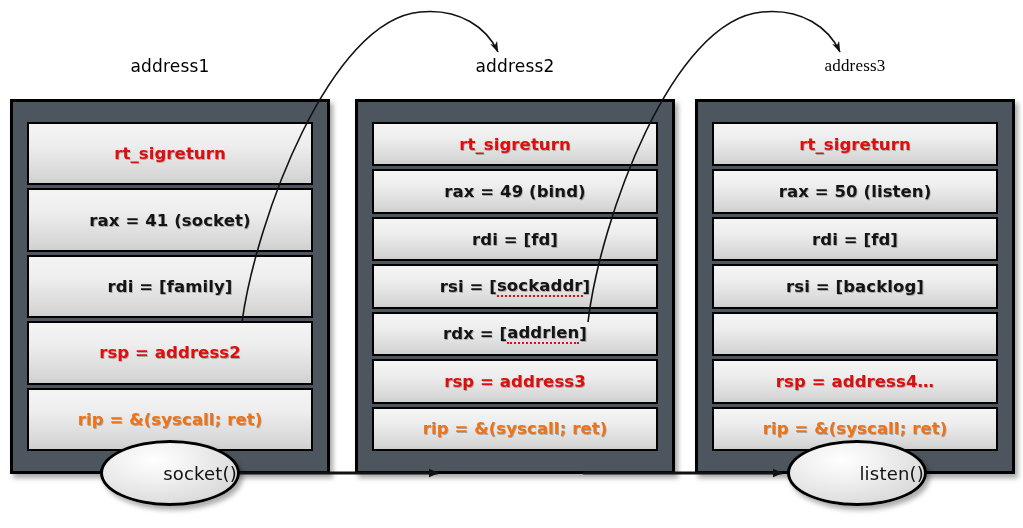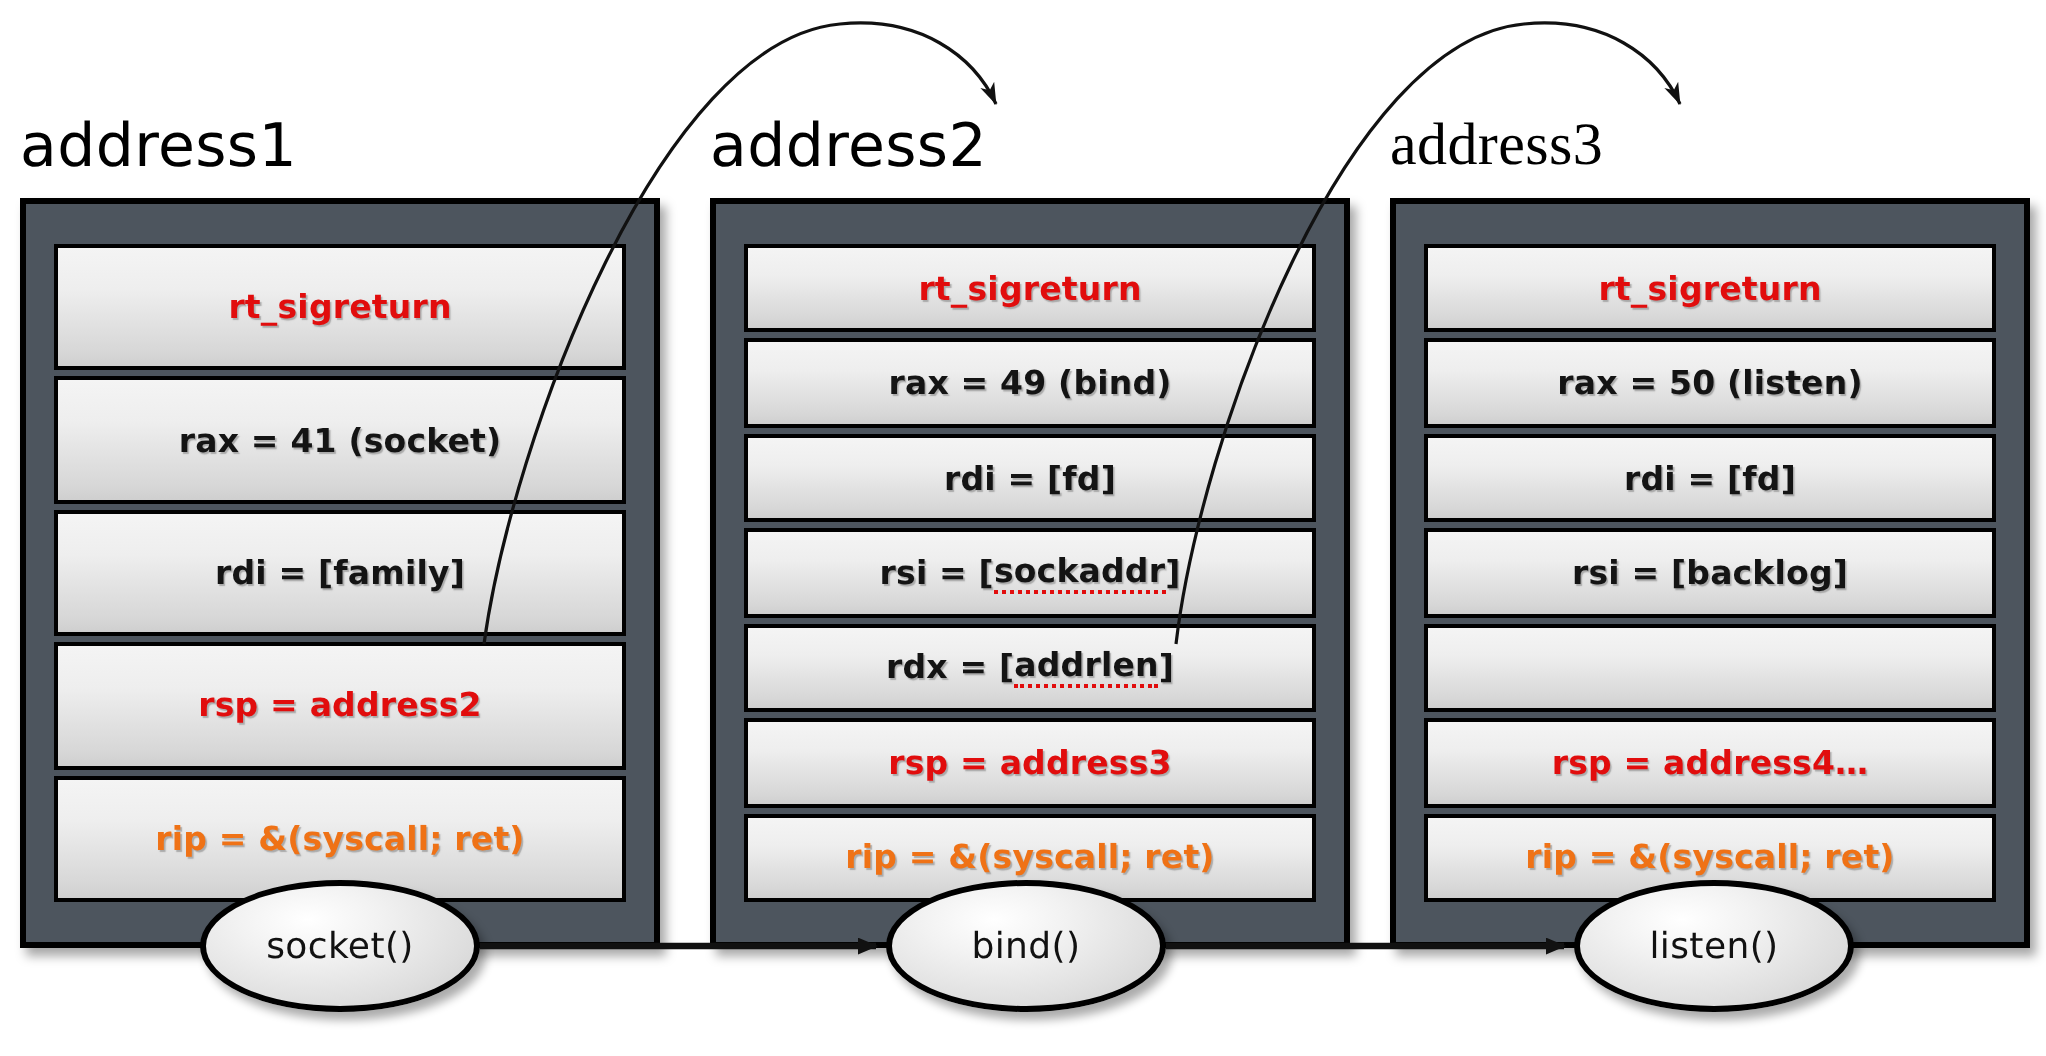--- a/index.html
+++ b/index.html
@@ -20,21 +20,22 @@
     left: 0; top: 0;
     width: 1023px;
     height: 528px;
   }
 
   
   .col-label {
     position: absolute;
     top: 56px;
     width: 320px;
-    font-size: 30px;
+    text-align: center;
+    font-size: 17px;
     font-weight: 400;
     color: #000000;
     letter-spacing: 0.2px;
     white-space: nowrap;
   }
 
   
   .frame {
     position: absolute;
     top: 99px;
@@ -89,21 +90,21 @@
   .ellipse {
     position: absolute;
     width: 140px;
     height: 66px;
     border-radius: 50%;
     background: radial-gradient(ellipse at 38% 28%, #ffffff 0%, #f2f2f2 30%, #dedede 70%, #cccccc 100%);
     border: 3.5px solid #000000;
     box-sizing: border-box;
     display: flex;
     align-items: center;
-    justify-content: center;
+    justify-content: flex-end;
     font-size: 18px;
     color: #111111;
     box-shadow: 3px 4px 5px rgba(0,0,0,0.33);
     letter-spacing: 0.2px;
   }
 
   svg.overlay {
     position: absolute;
     left: 0; top: 0;
     width: 1023px;
@@ -151,23 +152,20 @@
       <div class="row black">rsi = [backlog]</div>
       <div class="row empty"></div>
       <div class="row red">rsp = address4…</div>
       <div class="row orange">rip = &amp;(syscall; ret)</div>
     </div>
   </div>
 
   <div class="ellipse" style="left:100px; top:440px;">
     <span>socket()</span>
   </div>
-  <div class="ellipse" style="left:443px; top:440px;">
-    <span>bind()</span>
-  </div>
   <div class="ellipse" style="left:787px; top:440px;">
     <span>listen()</span>
   </div>
 
   <svg class="overlay" viewBox="0 0 1023 528">
     <defs>
       <marker id="ah" markerWidth="11" markerHeight="11" refX="9" refY="4.2" orient="auto" markerUnits="userSpaceOnUse">
         <path d="M0,0 L10,4.2 L0,8.4 z" fill="#111111"></path>
       </marker>
       <marker id="ah-thin" markerWidth="12" markerHeight="10" refX="10.5" refY="4" orient="auto" markerUnits="userSpaceOnUse">

